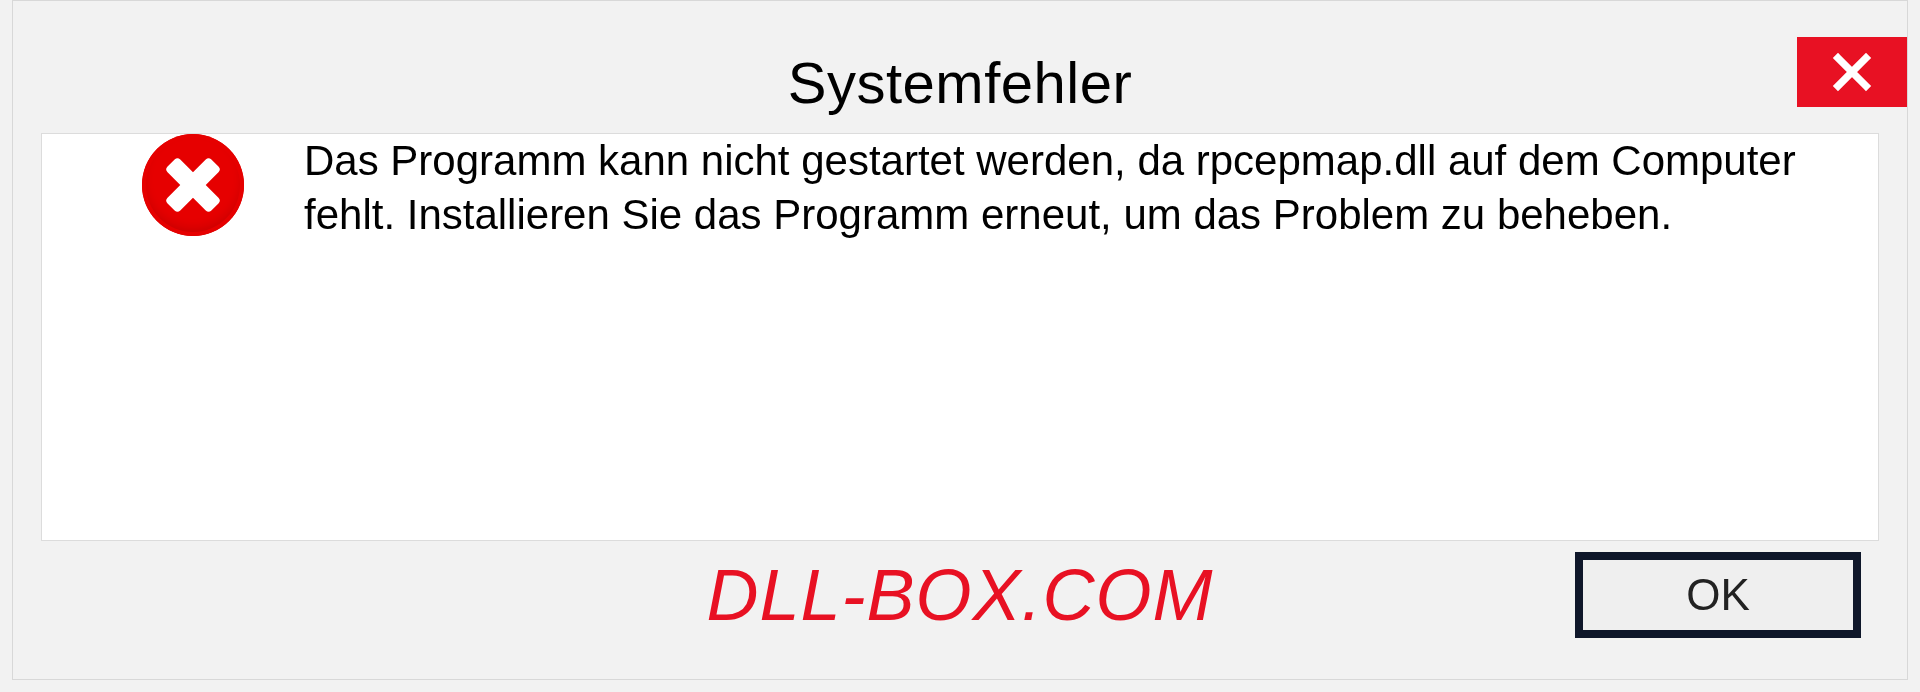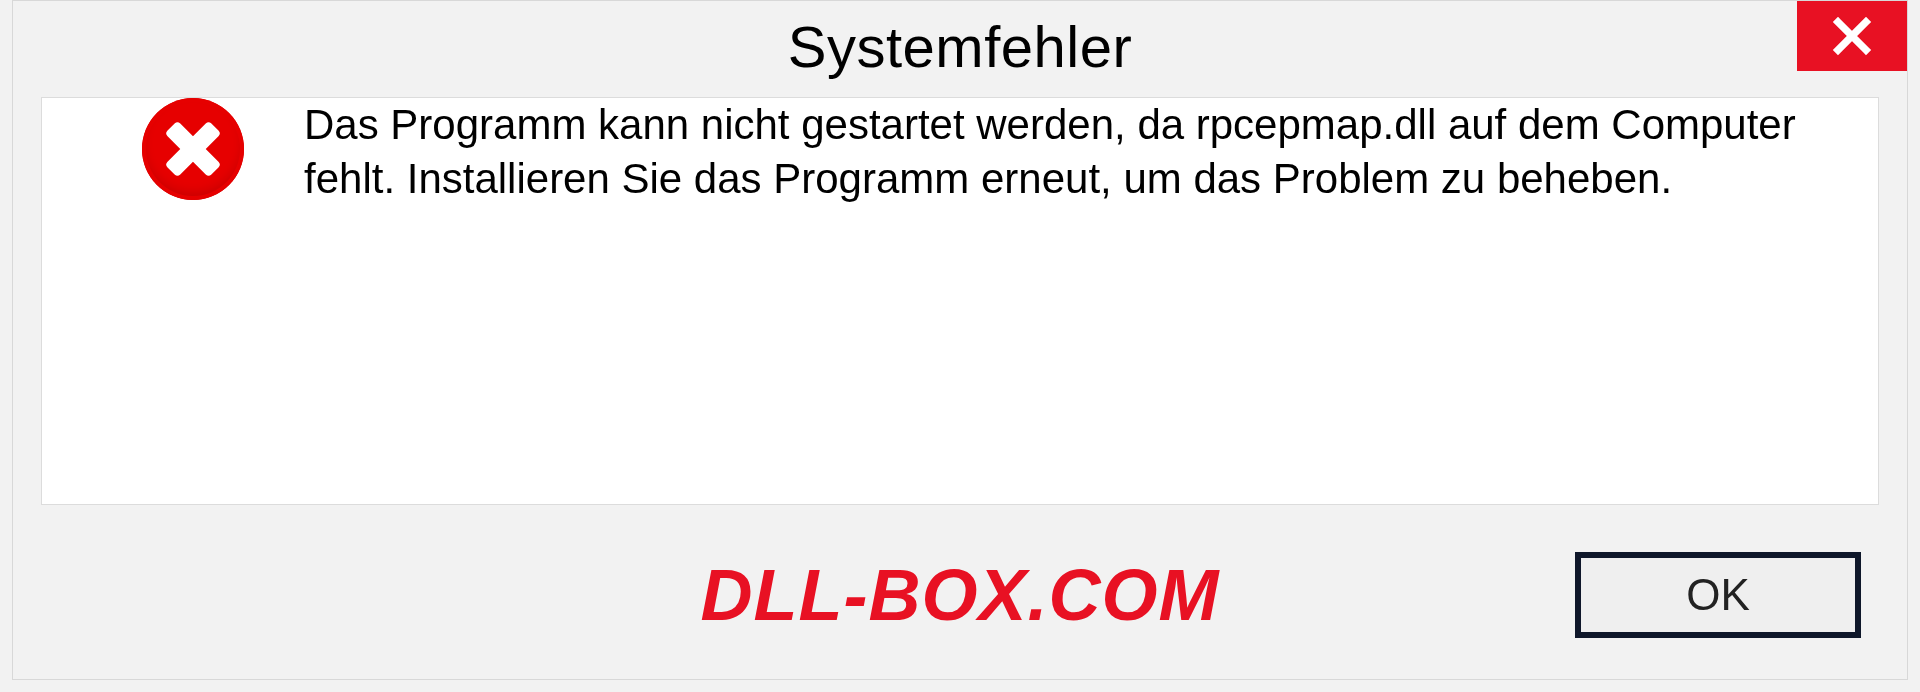--- a/index.html
+++ b/index.html
@@ -19,20 +19,21 @@
     border: 1px solid #d8d8d8;
   }
 
   
   .titlebar {
     position: relative;
     height: 90px;
     display: flex;
     align-items: center;
     justify-content: center;
+    margin-top: 36px;
   }
   .title-text {
     font-size: 58px;
     font-weight: 400;
     color: #000;
     letter-spacing: 0.5px;
   }
   .close-btn {
     position: absolute;
     top: 0; right: 0;
@@ -98,32 +99,32 @@
     display: flex;
     align-items: center;
     justify-content: flex-end;
     padding: 0 46px 0 0;
   }
   .watermark {
     position: absolute;
     left: 50%;
     transform: translateX(-50%);
     font-size: 72px;
-    font-weight: 700;
+    font-weight: 400;
     color: #e81123;
     letter-spacing: 1px;
     font-family: Arial, Helvetica, sans-serif;
     font-style: italic;
     white-space: nowrap;
   }
   .ok-btn {
     width: 286px;
     height: 86px;
     background: #efefef;
-    border: 6px solid #0f172a;
+    border: 8px solid #0f172a;
     display: flex;
     align-items: center;
     justify-content: center;
     font-size: 44px;
     color: #222;
     cursor: pointer;
     user-select: none;
   }
 </style>
 </head>

